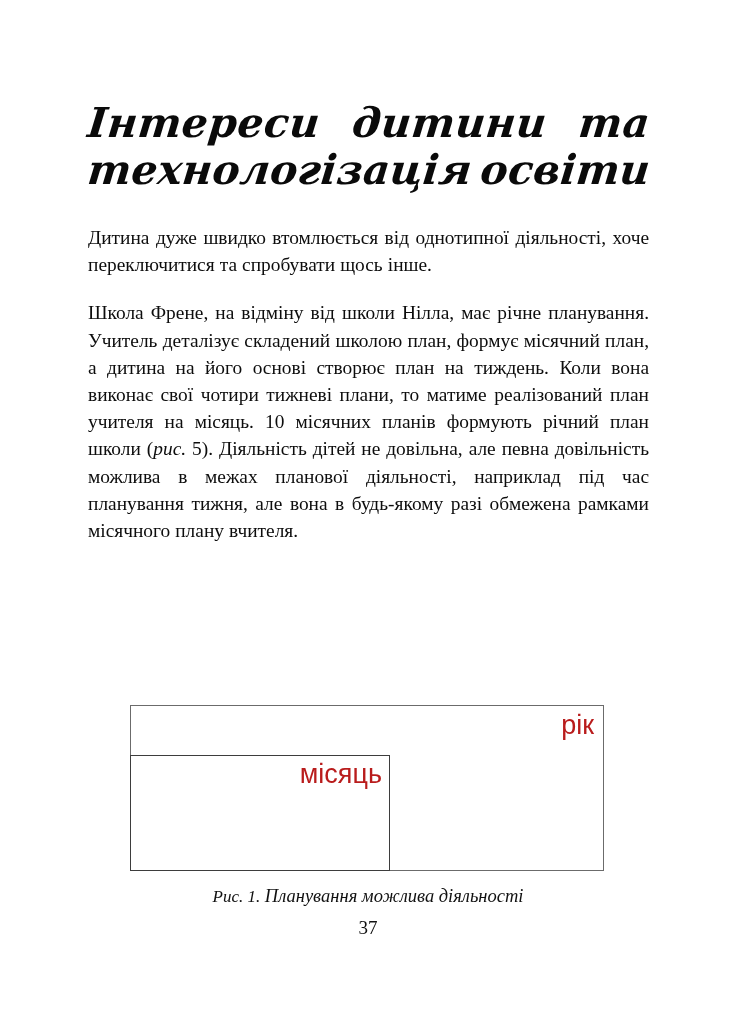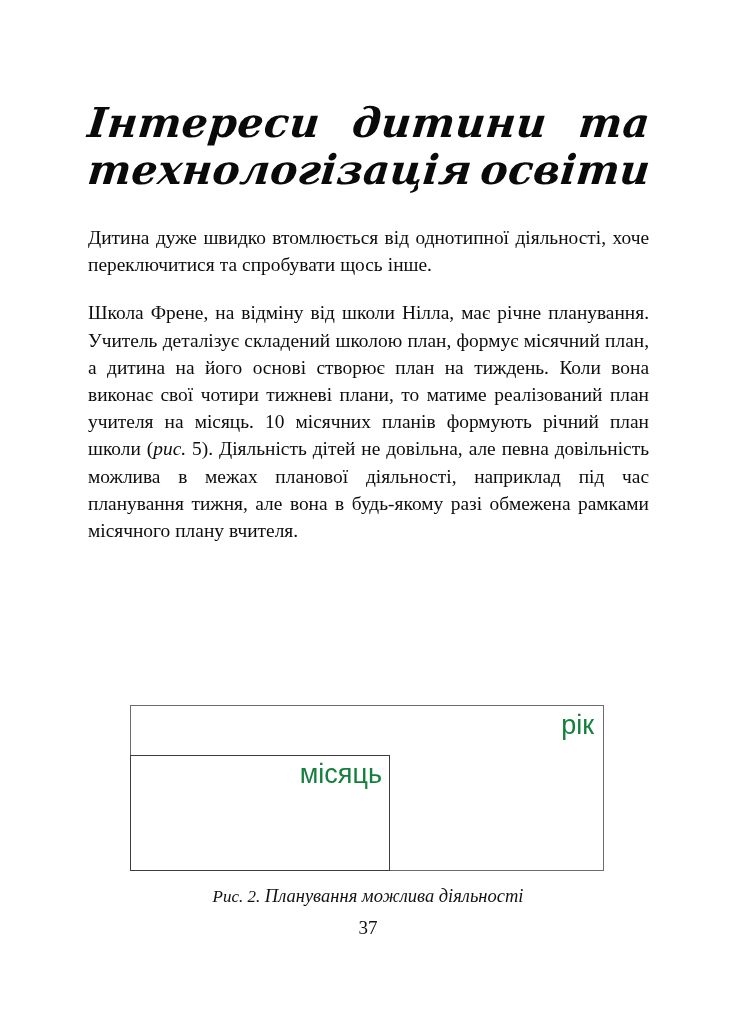--- a/index.html
+++ b/index.html
@@ -103,21 +103,21 @@
     top: 93px;
     width: 167px;
     height: 73px;
     border-color: #4a4a4a;
   }
   .box-label {
     position: absolute;
     font-family: "Liberation Sans", sans-serif;
     font-size: 27px;
     line-height: 30px;
-    color: #15803d;
+    color: #b91c1c;
     white-space: nowrap;
   }
   .label-year  { right: 9px;  top: 4px; }
   .label-month { right: 7px;  top: 3px; }
   .label-week  { right: 6px;  top: 3px; }
 
   
   .caption {
     position: absolute;
     left: 0;
@@ -175,17 +175,17 @@
       <span class="box-label label-year">рік</span>
     </div>
 
     <div class="box box-month">
       <span class="box-label label-month">місяць</span>
     </div>
 
 
   </div>
 
-  <div class="caption"><span class="cap-num">Рис. 2.</span><span> Планування можлива діяльності</span></div>
+  <div class="caption"><span class="cap-num">Рис. 1.</span><span> Планування можлива діяльності</span></div>
 
   <div class="folio">37</div>
 
 </div>
 
 </body></html>

